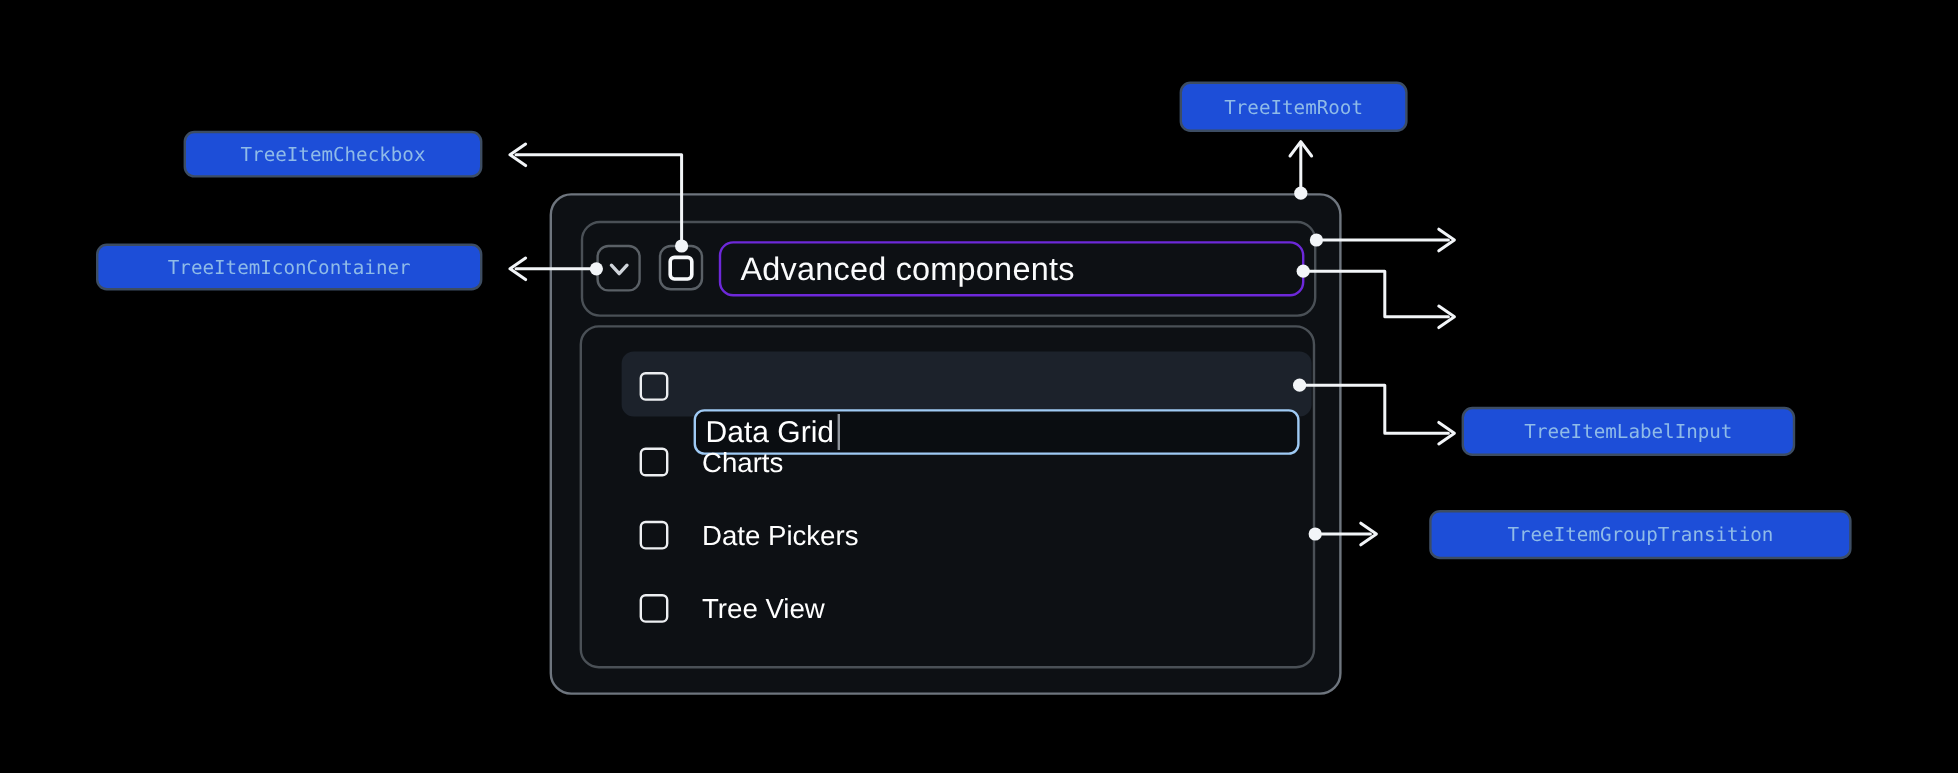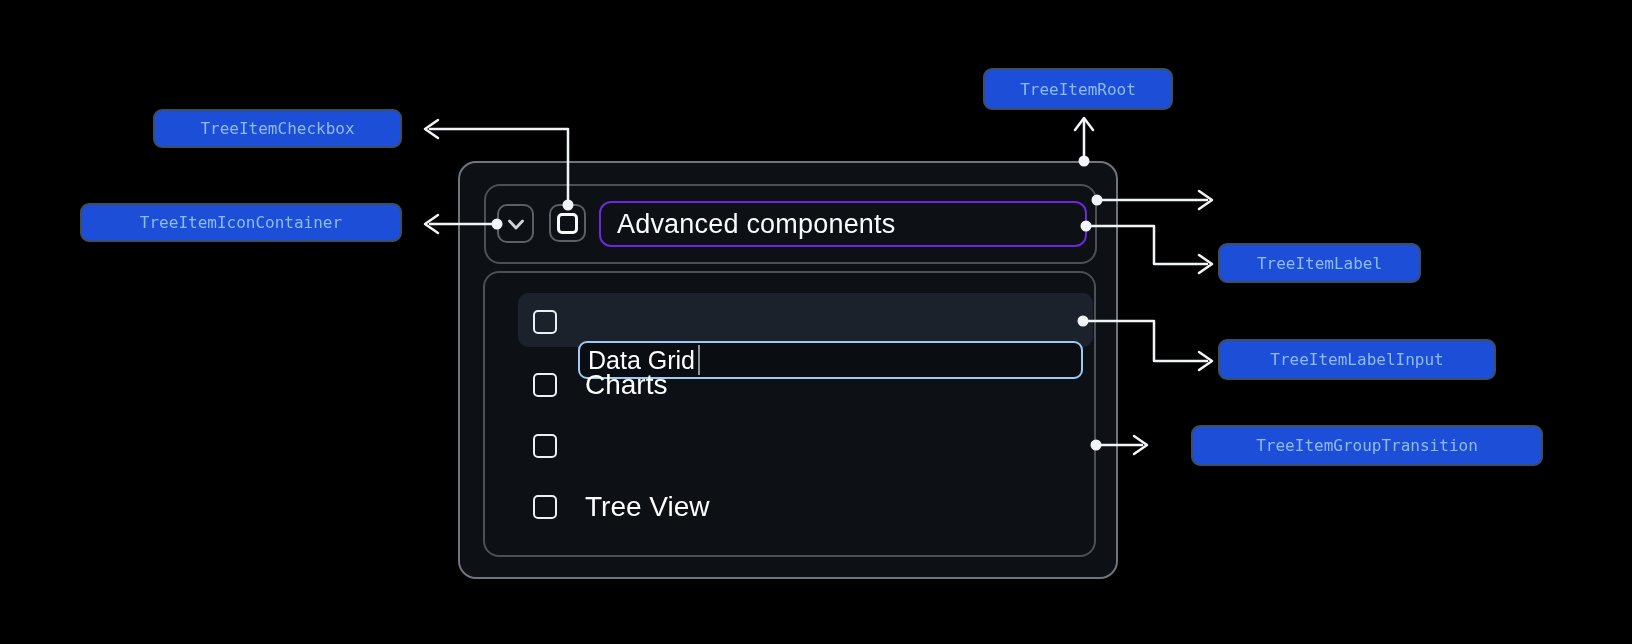--- a/index.html
+++ b/index.html
@@ -21,21 +21,21 @@
              display:flex;align-items:center;padding-left:16px;}
   .label-box span{color:#FAFBFC;font-size:27px;letter-spacing:0.2px;}
 
   .row-highlight{left:518px;top:293px;width:575px;height:54px;background:#1C222B;border-radius:10px;}
   .input-box{left:578px;top:303px;width:505px;height:38px;background:#0A0D11;border:2px solid #9FCAF4;
              border-radius:9px;display:flex;align-items:center;padding-left:8px;margin-top:38px;}
   .input-box .val{color:#FFFFFF;font-size:25px;}
   .input-box .caret{width:2px;height:30px;background:#8E939A;margin-left:3px;}
 
   .cb{width:24px;height:24px;border:2.5px solid #EDEFF2;border-radius:5px;left:533px;}
-  .row-text{left:585px;width:300px;height:36px;color:#FFFFFF;font-size:28px;display:flex;align-items:center;}
+  .row-text{left:585px;width:300px;height:36px;color:#FFFFFF;font-size:23px;display:flex;align-items:center;}
 
   
   .badge{background:#1d4ed8;border:2px solid #3D4D63;border-radius:9px;color:#8FBBE8;
          font-family:"DejaVu Sans Mono",monospace;font-size:16px;
          display:flex;align-items:center;justify-content:center;white-space:nowrap;z-index:4;}
 
   svg.overlay{position:absolute;left:0;top:0;z-index:10;pointer-events:none;}
   .conn{stroke:#F2F5F8;stroke-width:2.5;fill:none;stroke-linecap:round;stroke-linejoin:round;}
   .dot{fill:#F2F5F8;stroke:none;}
 </style>
@@ -69,30 +69,32 @@
     <span class="val">Data Grid</span>
     <span class="caret"></span>
   </div>
 
   <div class="abs cb" style="top:373px;"></div>
   <div class="abs row-text" style="top:367px;">
     <span>Charts</span>
   </div>
 
   <div class="abs cb" style="top:434px;"></div>
+  <div class="abs row-text" style="top:428px;">
+    <span>Date Pickers</span>
+  </div>
 
   <div class="abs cb" style="top:495px;"></div>
   <div class="abs row-text" style="top:489px;">
     <span>Tree View</span>
   </div>
 
   <div class="abs badge" style="left:983px;top:68px;width:190px;height:42px;">TreeItemRoot</div>
   <div class="abs badge" style="left:153px;top:109px;width:249px;height:39px;">TreeItemCheckbox</div>
   <div class="abs badge" style="left:80px;top:203px;width:322px;height:39px;text-align:center;">TreeItemIconContainer</div>
-  <div class="abs badge" style="left:1218px;top:243px;width:203px;height:40px;">TreeItemLabel</div>
   <div class="abs badge" style="left:1218px;top:339px;width:278px;height:41px;">TreeItemLabelInput</div>
   <div class="abs badge" style="left:1160px;top:425px;width:352px;height:41px;margin-left:31px;">TreeItemGroupTransition</div>
 
   <svg class="overlay" width="1632" height="644" viewBox="0 0 1632 644">
     <g>
       <path class="conn" d="M568 204 V129 H430"></path>
       <polyline class="conn" points="438,120 425,129 438,138"></polyline>
       <circle class="dot" cx="568" cy="205" r="5.5"></circle>
     </g>
     <g>

